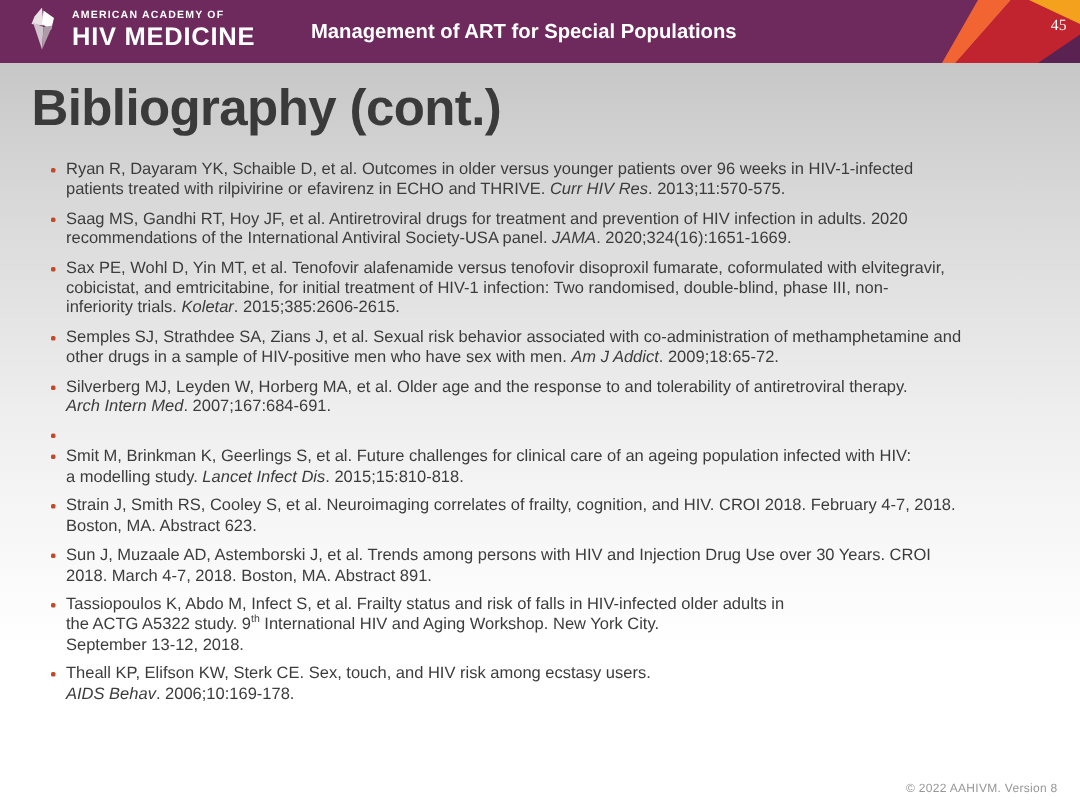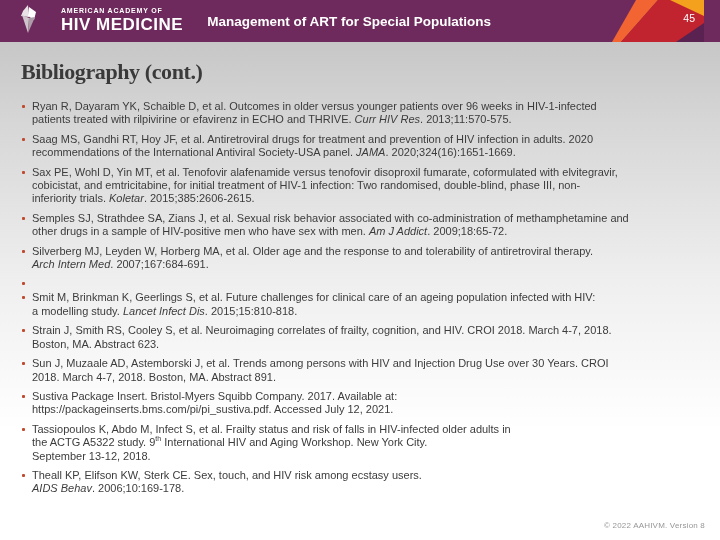--- a/index.html
+++ b/index.html
@@ -7,45 +7,45 @@
     width:720px;height:540px;overflow:hidden;position:relative;
     font-family:"Liberation Sans", sans-serif;background:#fff;
   }
   .slide{position:absolute;inset:0;width:720px;height:540px;}
 
   
   .header-band{
     position:absolute;top:0;left:0;right:0;height:42px;
     background:var(--header-purple,#6e2a5c);
   }
-  .logo{position:absolute;left:20px;top:5px;display:flex;align-items:center;gap:17px;}
+  .logo{position:absolute;left:20px;top:5px;display:flex;align-items:center;gap:4px;}
   .logo-icon svg{display:block;}
   .logo-text{color:#fff;line-height:1;}
   .logo-line1{font-size:7px;font-weight:bold;letter-spacing:.8px;margin-bottom:2px;white-space:nowrap;}
   .logo-line2{font-size:17px;font-weight:bold;letter-spacing:.5px;white-space:nowrap;}
   .header-title{
     position:absolute;left:48.5%;top:50%;transform:translate(-50%,-50%);
     color:#fff;font-weight:bold;font-size:13.5px;white-space:nowrap;
   }
-  .corner-decoration{position:absolute;top:0;right:16px;width:120px;height:42px;}
+  .corner-decoration{position:absolute;top:0;right:0;width:120px;height:42px;font-family:Liberation Serif, serif;}
   .corner-decoration svg{display:block;width:120px;height:42px;}
   .slide-number{
     position:absolute;top:13px;right:9px;color:#fff;font-size:10.5px;line-height:1;
   }
 
   
   .content{
     position:absolute;top:42px;left:0;right:0;bottom:0;
     background:linear-gradient(180deg,#c7c7c7 0px,#d8d8d8 18%,#efefef 48%,#ffffff 78%);
   }
   .page-title{
     margin:11px 0 9px 21px;
-    font-size:22px;font-weight:bold;color:#3a3a3a;letter-spacing:-.4px;line-height:38px;font-family:Liberation Serif, serif;
+    font-size:34px;font-weight:bold;color:#3a3a3a;letter-spacing:-.4px;line-height:38px;
   }
-  .refs{list-style:none;margin:4px;padding:0 12px 0 18px;}
+  .refs{list-style:none;margin:16px;padding:0 12px 0 18px;}
   .ref{
     display:flex;gap:7px;margin-bottom:6px;
     font-size:11px;line-height:1.22;color:#3c3c3c;
   }
   .bullet{
     flex:0 0 auto;width:3px;height:3px;border-radius:1px;margin-top:5px;
     background:var(--bullet,#c04a2c);
   }
   .ref-text{display:block;}
   .ref-text i{font-style:italic;}
@@ -116,29 +116,25 @@
   </li>
         <li class="ref">
     <span class="bullet"></span>
   </li>
         <li class="ref">
     <span class="bullet"></span>
     <span class="ref-text"><span>Smit M, Brinkman K, Geerlings S, et al. Future challenges for clinical care of an ageing population infected with HIV:</span><br><span>a modelling study. </span><i>Lancet Infect Dis</i><span>. 2015;15:810-818.</span></span>
   </li>
         <li class="ref">
     <span class="bullet"></span>
-    <span class="ref-text"><span>Strain J, Smith RS, Cooley S, et al. Neuroimaging correlates of frailty, cognition, and HIV. CROI 2018. March 4-7, 2018.</span><br><span>Boston, MA. Abstract 623.</span></span>
+    <span class="ref-text"><span>Strain J, Smith RS, Cooley S, et al. Neuroimaging correlates of frailty, cognition, and HIV. CROI 2018. February 4-7, 2018.</span><br><span>Boston, MA. Abstract 623.</span></span>
   </li>
         <li class="ref">
     <span class="bullet"></span>
     <span class="ref-text"><span>Sun J, Muzaale AD, Astemborski J, et al. Trends among persons with HIV and Injection Drug Use over 30 Years. CROI</span><br><span>2018. March 4-7, 2018. Boston, MA. Abstract 891.</span></span>
-  </li>
-        <li class="ref">
-    <span class="bullet"></span>
-    <span class="ref-text"><span>Sustiva Package Insert. Bristol-Myers Squibb Company. 2017. Available at:</span><br><span>https://packageinserts.bms.com/pi/pi_sustiva.pdf. Accessed July 12, 2021.</span></span>
   </li>
         <li class="ref">
     <span class="bullet"></span>
     <span class="ref-text"><span>Tassiopoulos K, Abdo M, Infect S, et al. Frailty status and risk of falls in HIV-infected older adults in</span><br><span>the ACTG A5322 study. 9</span><sup>th</sup><span> International HIV and Aging Workshop. New York City.</span><br><span>September 13-12, 2018.</span></span>
   </li>
         <li class="ref">
     <span class="bullet"></span>
     <span class="ref-text"><span>Theall KP, Elifson KW, Sterk CE. Sex, touch, and HIV risk among ecstasy users.</span><br><i>AIDS Behav</i><span>. 2006;10:169-178.</span></span>
   </li>
       </ul>

